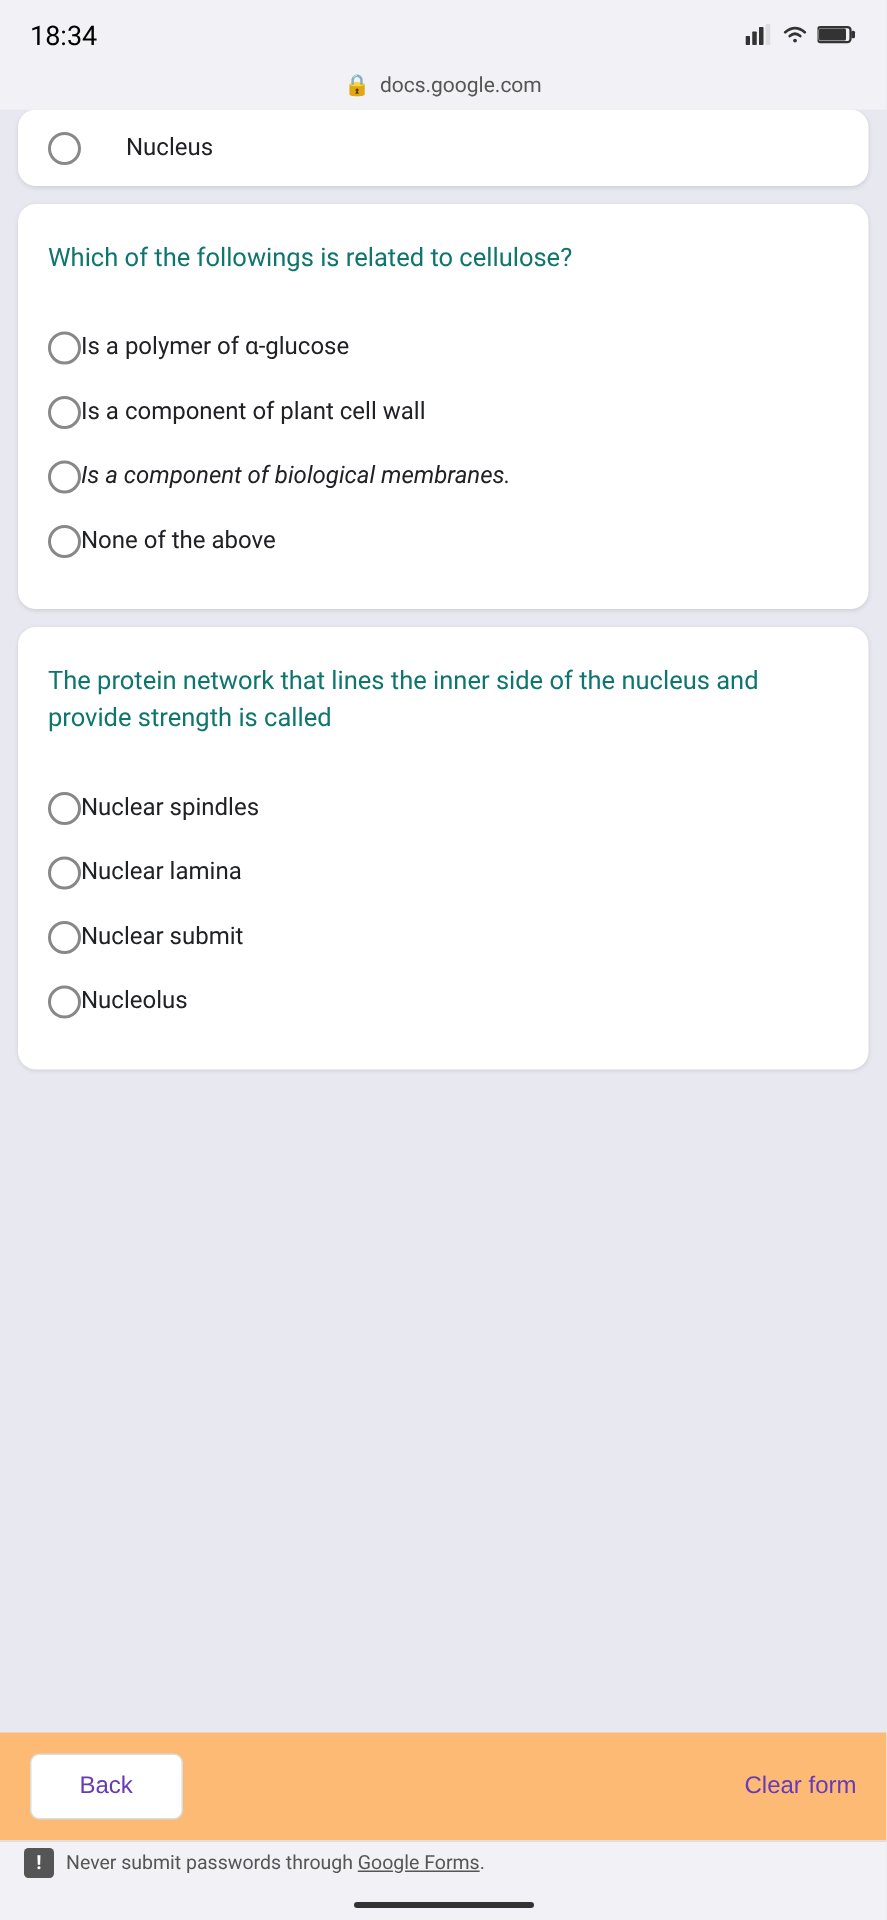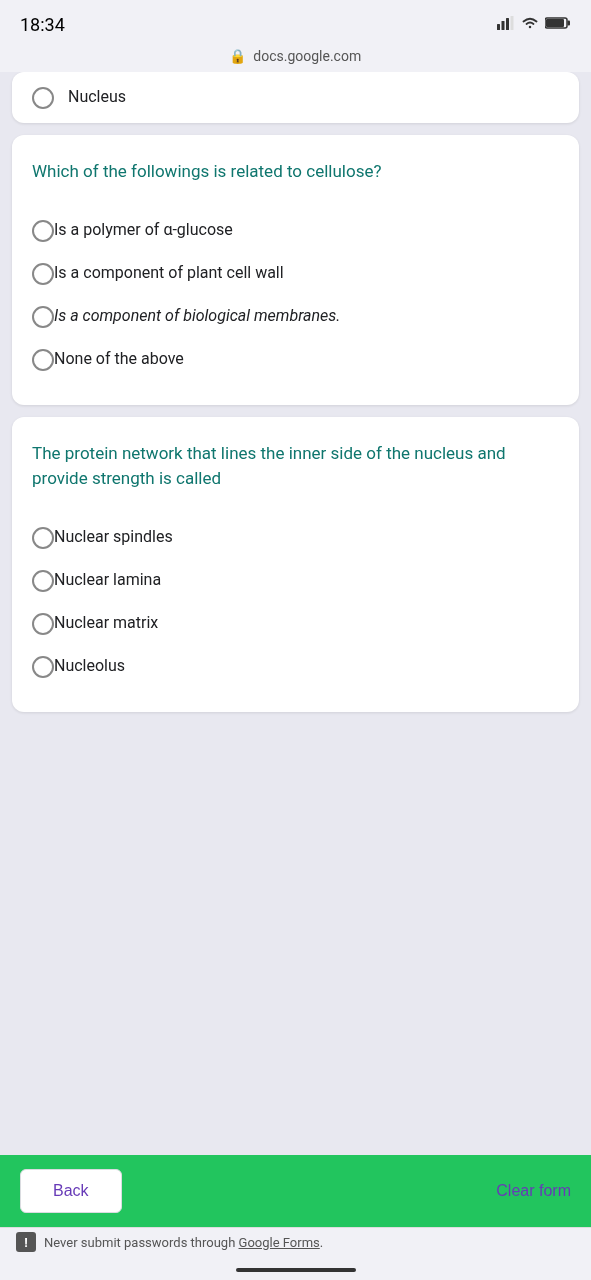--- a/index.html
+++ b/index.html
@@ -101,21 +101,21 @@
     }
 
     .option-label {
       font-size: 16px;
       color: #202124;
       line-height: 1.4;
     }
 
     
     .bottom-bar {
-      background-color: #22c55e;
+      background-color: #fdba74;
       display: flex;
       align-items: center;
       padding: 14px 20px;
       gap: 16px;
     }
 
     .btn {
       background: #fff;
       border: 1px solid #dadce0;
       border-radius: 6px;
@@ -189,21 +189,21 @@
     }
 
     
     .partial-top {
       background: #fff;
       border-radius: 12px;
       padding: 14px 20px 14px;
       box-shadow: 0 1px 3px rgba(0,0,0,0.1);
       display: flex;
       align-items: center;
-      gap: 14px;
+      gap: 30px;
     }
   </style>
 </head>
 <body>
 
 <div class="status-bar">
   <span class="status-time">18:34</span>
   <div class="status-icons">
 
     <span>
@@ -277,21 +277,21 @@
       <span class="option-label">Nuclear spindles</span>
     </div>
 
     <div class="option">
       <div class="radio-circle"></div>
       <span class="option-label">Nuclear lamina</span>
     </div>
 
     <div class="option">
       <div class="radio-circle"></div>
-      <span class="option-label">Nuclear matrix</span>
+      <span class="option-label">Nuclear submit</span>
     </div>
 
     <div class="option">
       <div class="radio-circle"></div>
       <span class="option-label">Nucleolus</span>
     </div>
   </div>
 
 </div>
 

